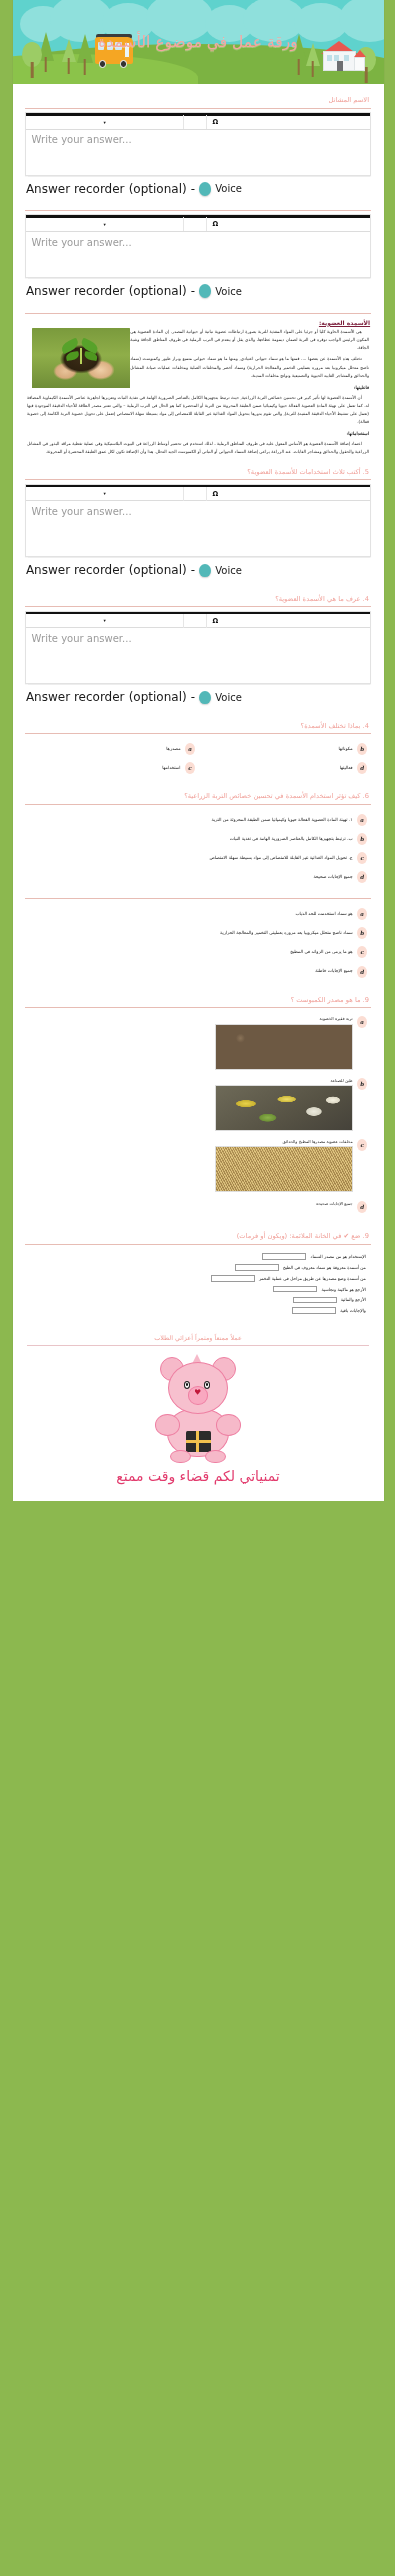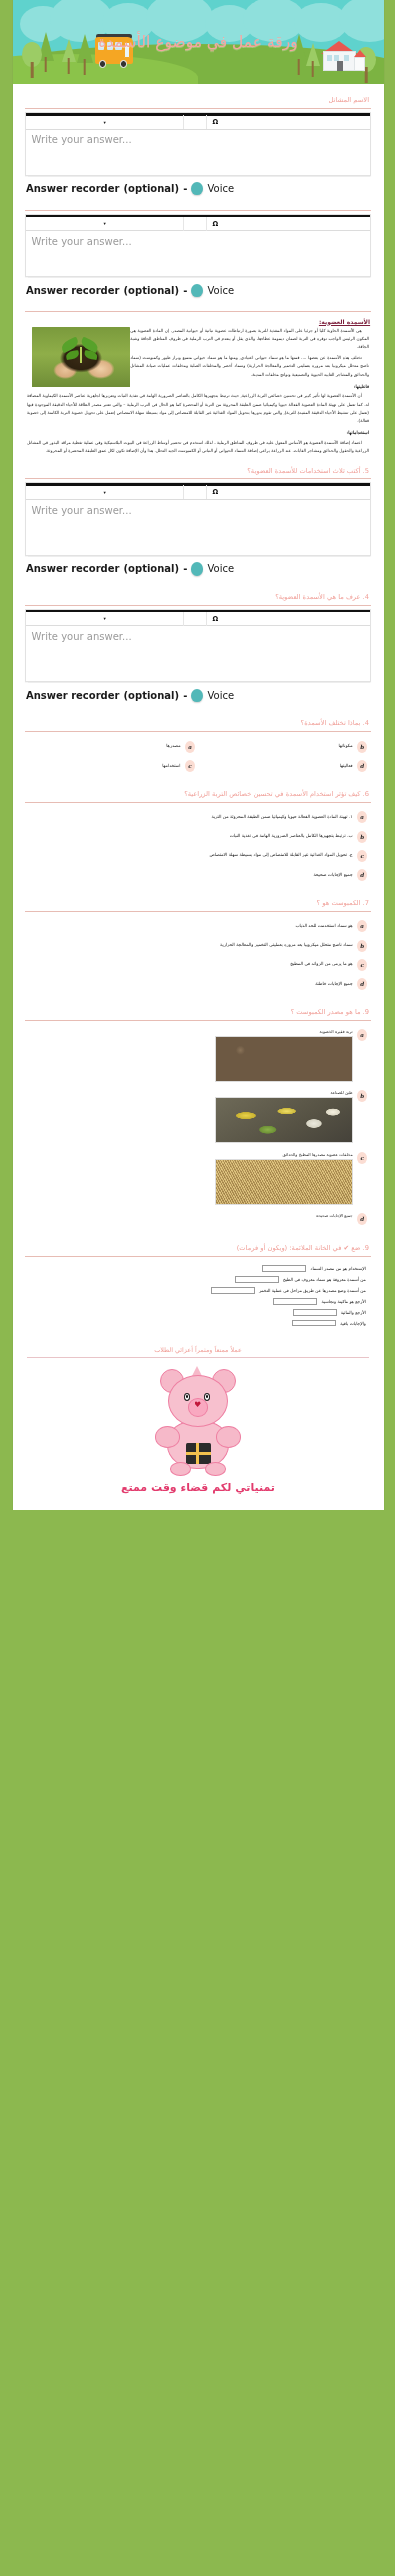--- a/index.html
+++ b/index.html
@@ -87,21 +87,21 @@
   .tool-cell.narrow { width:23px; border-right:0.5px solid #e6e6e6; }
   .tool-cell.last { flex:1; justify-content:flex-start; padding-left:5.2px; }
   .caret { font-size:4.6px; color:#222; }
   .omega { font-size:6.7px; font-weight:bold; color:#111; font-family:"DejaVu Sans", sans-serif; }
   .editor-body { min-height:45px; padding:4.6px 5.7px; direction:ltr; text-align:left; }
   .ph { color:#9b9b9b; font-size:10px; font-family:"DejaVu Sans", sans-serif; }
   .editor-body.tall { min-height:55px; }
 
   
   .recorder { display:flex; align-items:center; gap:4.1px; direction:ltr; padding:6.2px 1px 11.3px 1px; }
-  .rec-label { font-size:10px; font-weight:bold; color:#1a1a1a; font-family:"DejaVu Sans", sans-serif; }
+  .rec-label { font-size:12px; font-weight:normal; color:#1a1a1a; font-family:"DejaVu Sans", sans-serif; }
   .mic-btn { width:12px; height:13.4px; border-radius:50% 50% 48% 48%; background:#52b8b8; box-shadow:0 1px 1.5px rgba(0,0,0,.18); border:none; cursor:pointer; }
   .rec-voice { font-size:10px; font-weight:normal; color:#1a1a1a; font-family:"DejaVu Sans", sans-serif; }
 
   
   .passage-title { direction:rtl; text-align:right; font-family:"DejaVu Sans", sans-serif;
     color:#7b1d3a; font-size:6px; font-weight:bold; text-decoration:underline; padding:2.1px 1px 1px 1px; }
   .passage { direction:rtl; text-align:justify; font-family:"DejaVu Serif", serif; color:#1a1a1a;
     font-size:4.2px; line-height:1.95; padding:1px 2.1px 2.1px 2.1px; }
   .passage p { margin:0 0 3.1px 0; }
   .passage .sub { font-weight:bold; font-size:4.4px; text-align:right; margin:4.1px 0 1px 0; }
@@ -196,21 +196,21 @@
   .bear .body { position:absolute; left:15.5px; top:54px; width:62px; height:49px; border-radius:46% 46% 48% 48%; background:#f7c0ce; border:1px solid #ee7fa2; }
   .bear .armL { position:absolute; left:3.1px; top:60px; width:25px; height:21.6px; border-radius:50%; background:#f6b9c9; border:1px solid #ee7fa2; }
   .bear .armR { position:absolute; right:3.1px; top:60px; width:25px; height:21.6px; border-radius:50%; background:#f6b9c9; border:1px solid #ee7fa2; }
   .bear .gift { position:absolute; left:34px; top:77px; width:25px; height:20.6px; background:#2b2b2b; border-radius:1.5px; }
   .bear .ribbon { position:absolute; left:44px; top:77px; width:3.1px; height:20.6px; background:#f2c14e; }
   .bear .ribbon2 { position:absolute; left:34px; top:86px; width:25px; height:3.1px; background:#f2c14e; }
   .bear .footL { position:absolute; left:18.5px; top:96px; width:20.6px; height:13.4px; border-radius:50%; background:#f6b9c9; border:1px solid #ee7fa2; }
   .bear .footR { position:absolute; right:18.5px; top:96px; width:20.6px; height:13.4px; border-radius:50%; background:#f6b9c9; border:1px solid #ee7fa2; }
 
   .sign { text-align:center; direction:rtl; font-family:"DejaVu Sans", sans-serif;
-    color:#e23b6d; font-weight:bold; font-size:11px; padding:5.2px 0 13.4px 0; }
+    color:#e23b6d; font-weight:normal; font-size:14px; padding:5.2px 0 13.4px 0; }
 </style>
 </head>
 <body>
 
 <div class="page">
 
   <div class="banner">
     <div class="sky"></div>
     <div class="cloudband">
       <i style="left:2%;width:46px;height:36px;"></i>
@@ -455,21 +455,20 @@
           <span class="opt-text">ج. تحويل المواد الغذائية غير القابلة للامتصاص إلى مواد بسيطة سهلة الامتصاص</span>
         </div>
         <div class="opt-cell full">
           <span class="bullet">d</span>
           <span class="opt-text">جميع الإجابات صحيحة</span>
         </div>
       </div>
     </div>
 
     <div class="block">
-      <div class="q-label">7. الكمبوست هو ؟</div>
       <div class="q-underline"></div>
       <div class="mcq">
         <div class="opt-cell full">
           <span class="bullet">a</span>
           <span class="opt-text">هو سماد استخدمت للحد الذباب</span>
         </div>
         <div class="opt-cell full">
           <span class="bullet">b</span>
           <span class="opt-text">سماد ناضج متحلل ميكروبيا بعد مروره بعمليتي التخمير والمعالجة الحرارية</span>
         </div>

